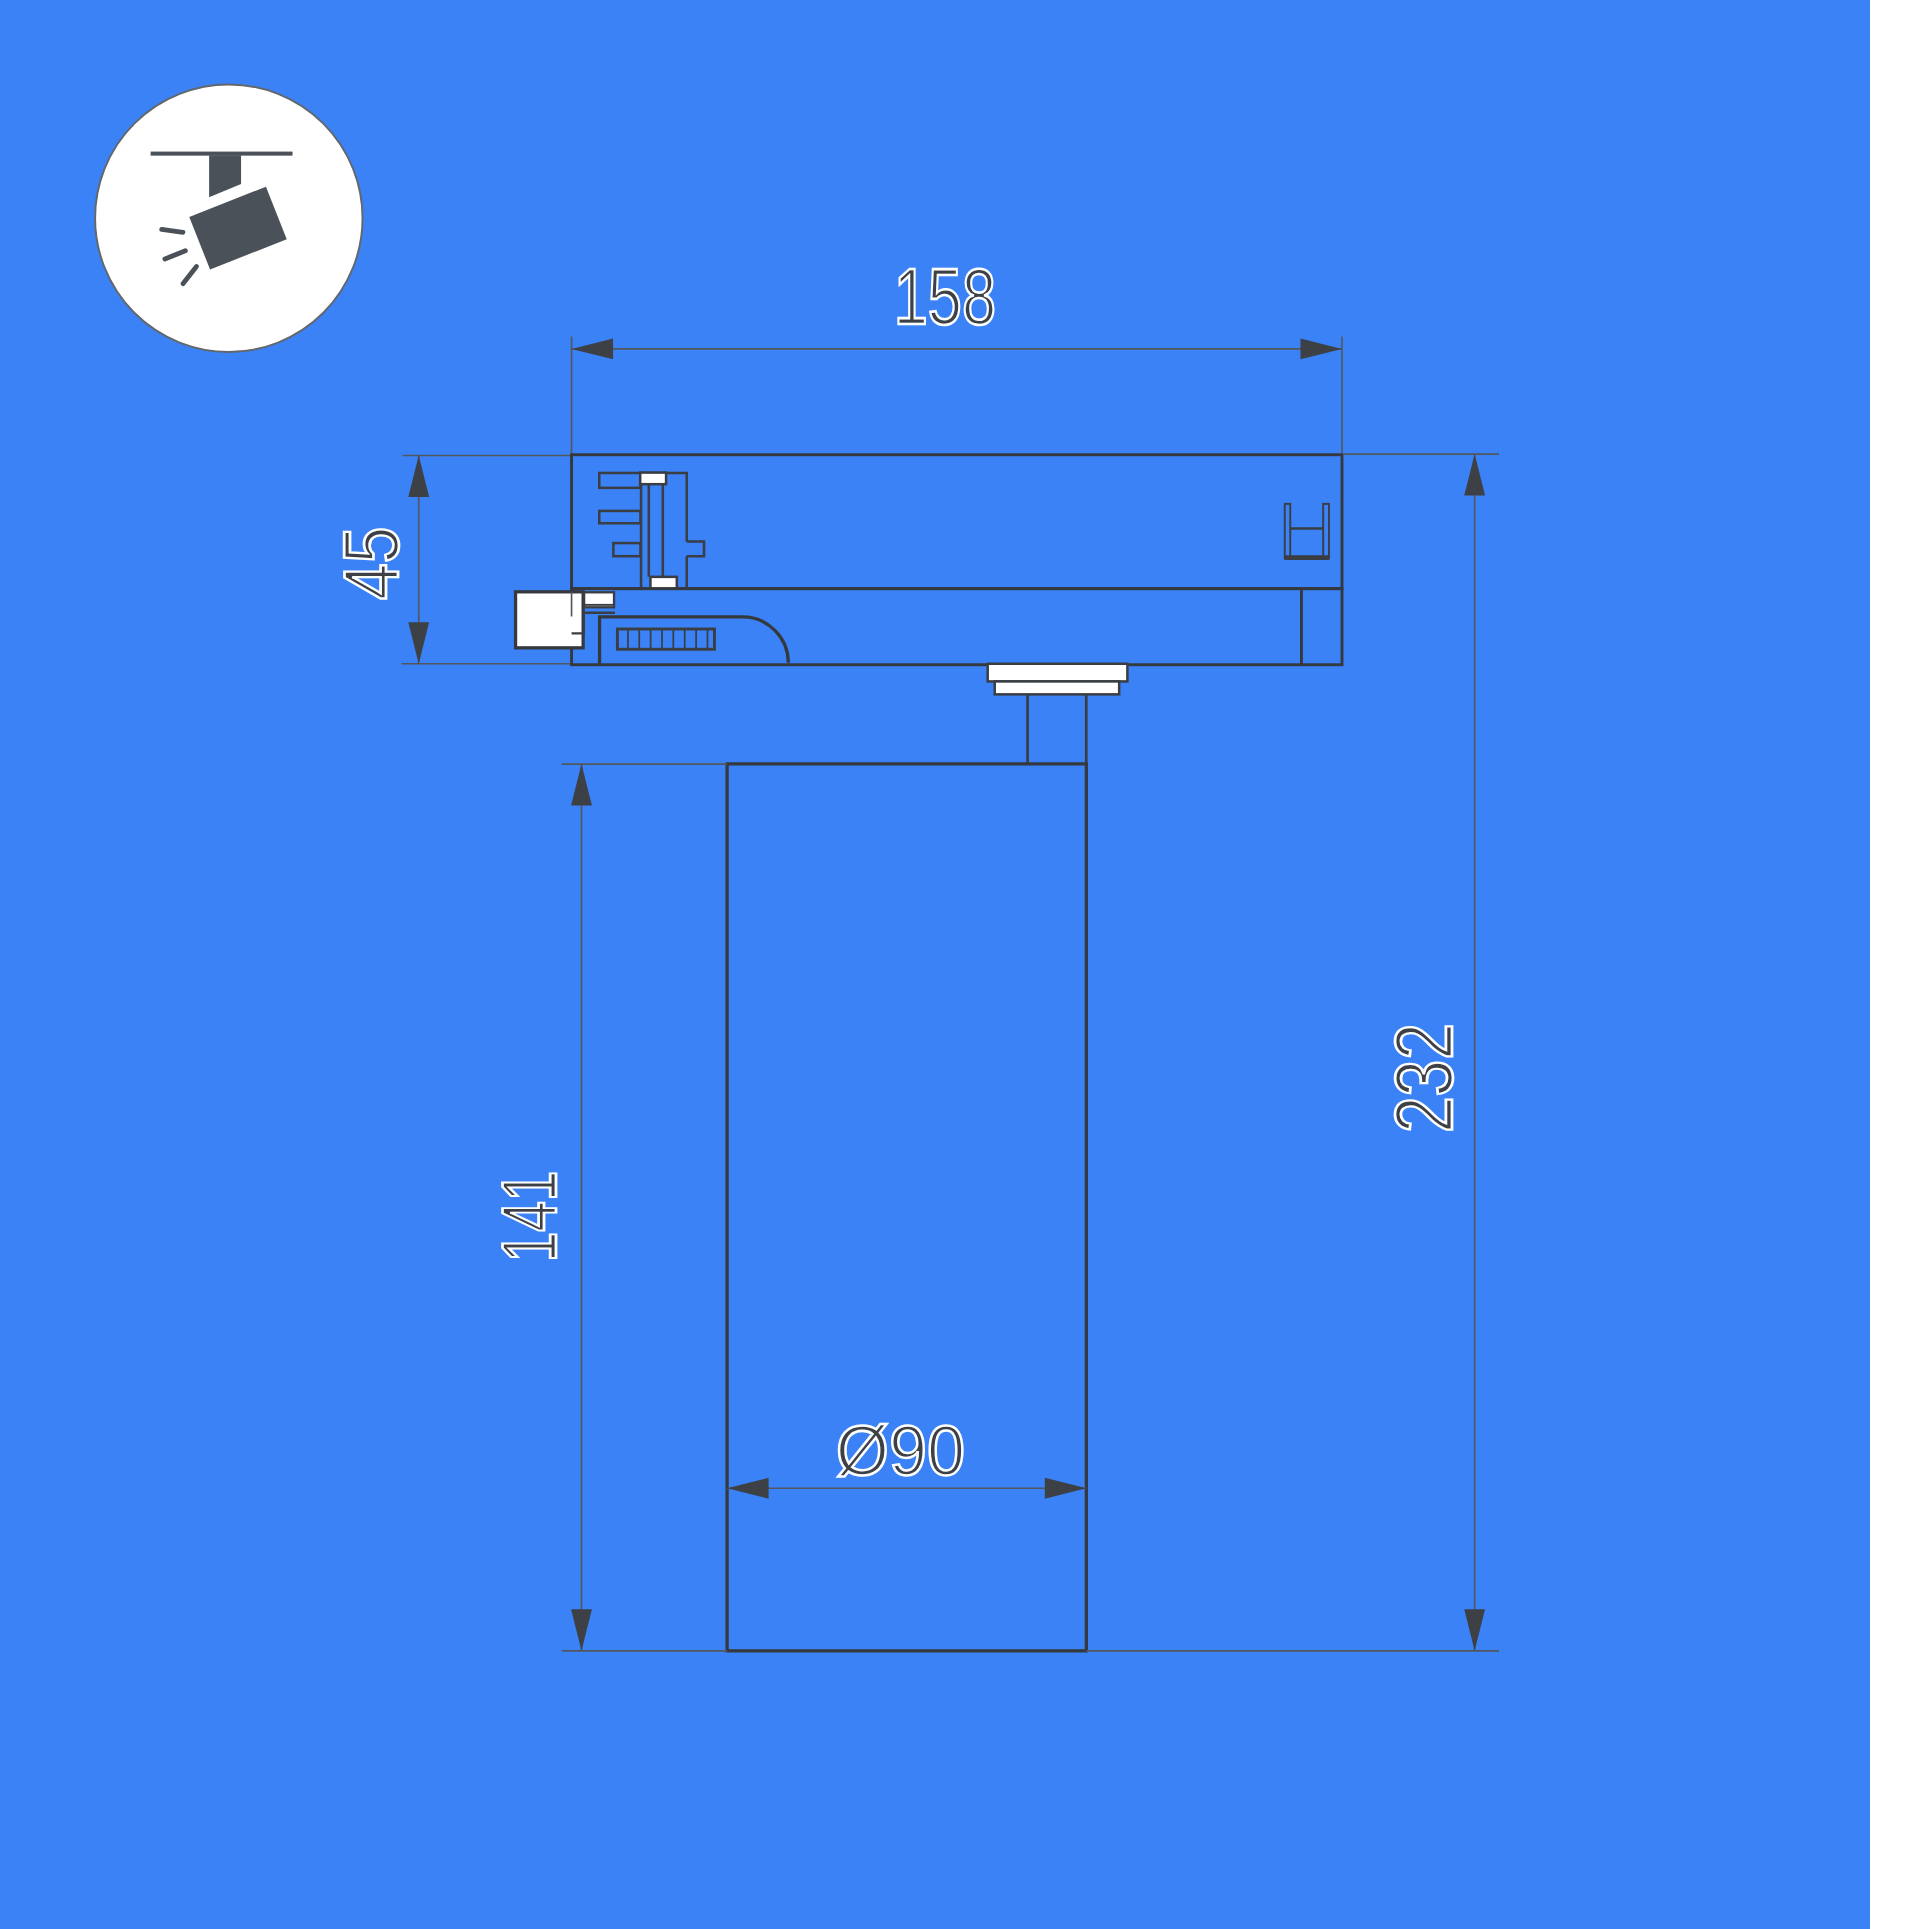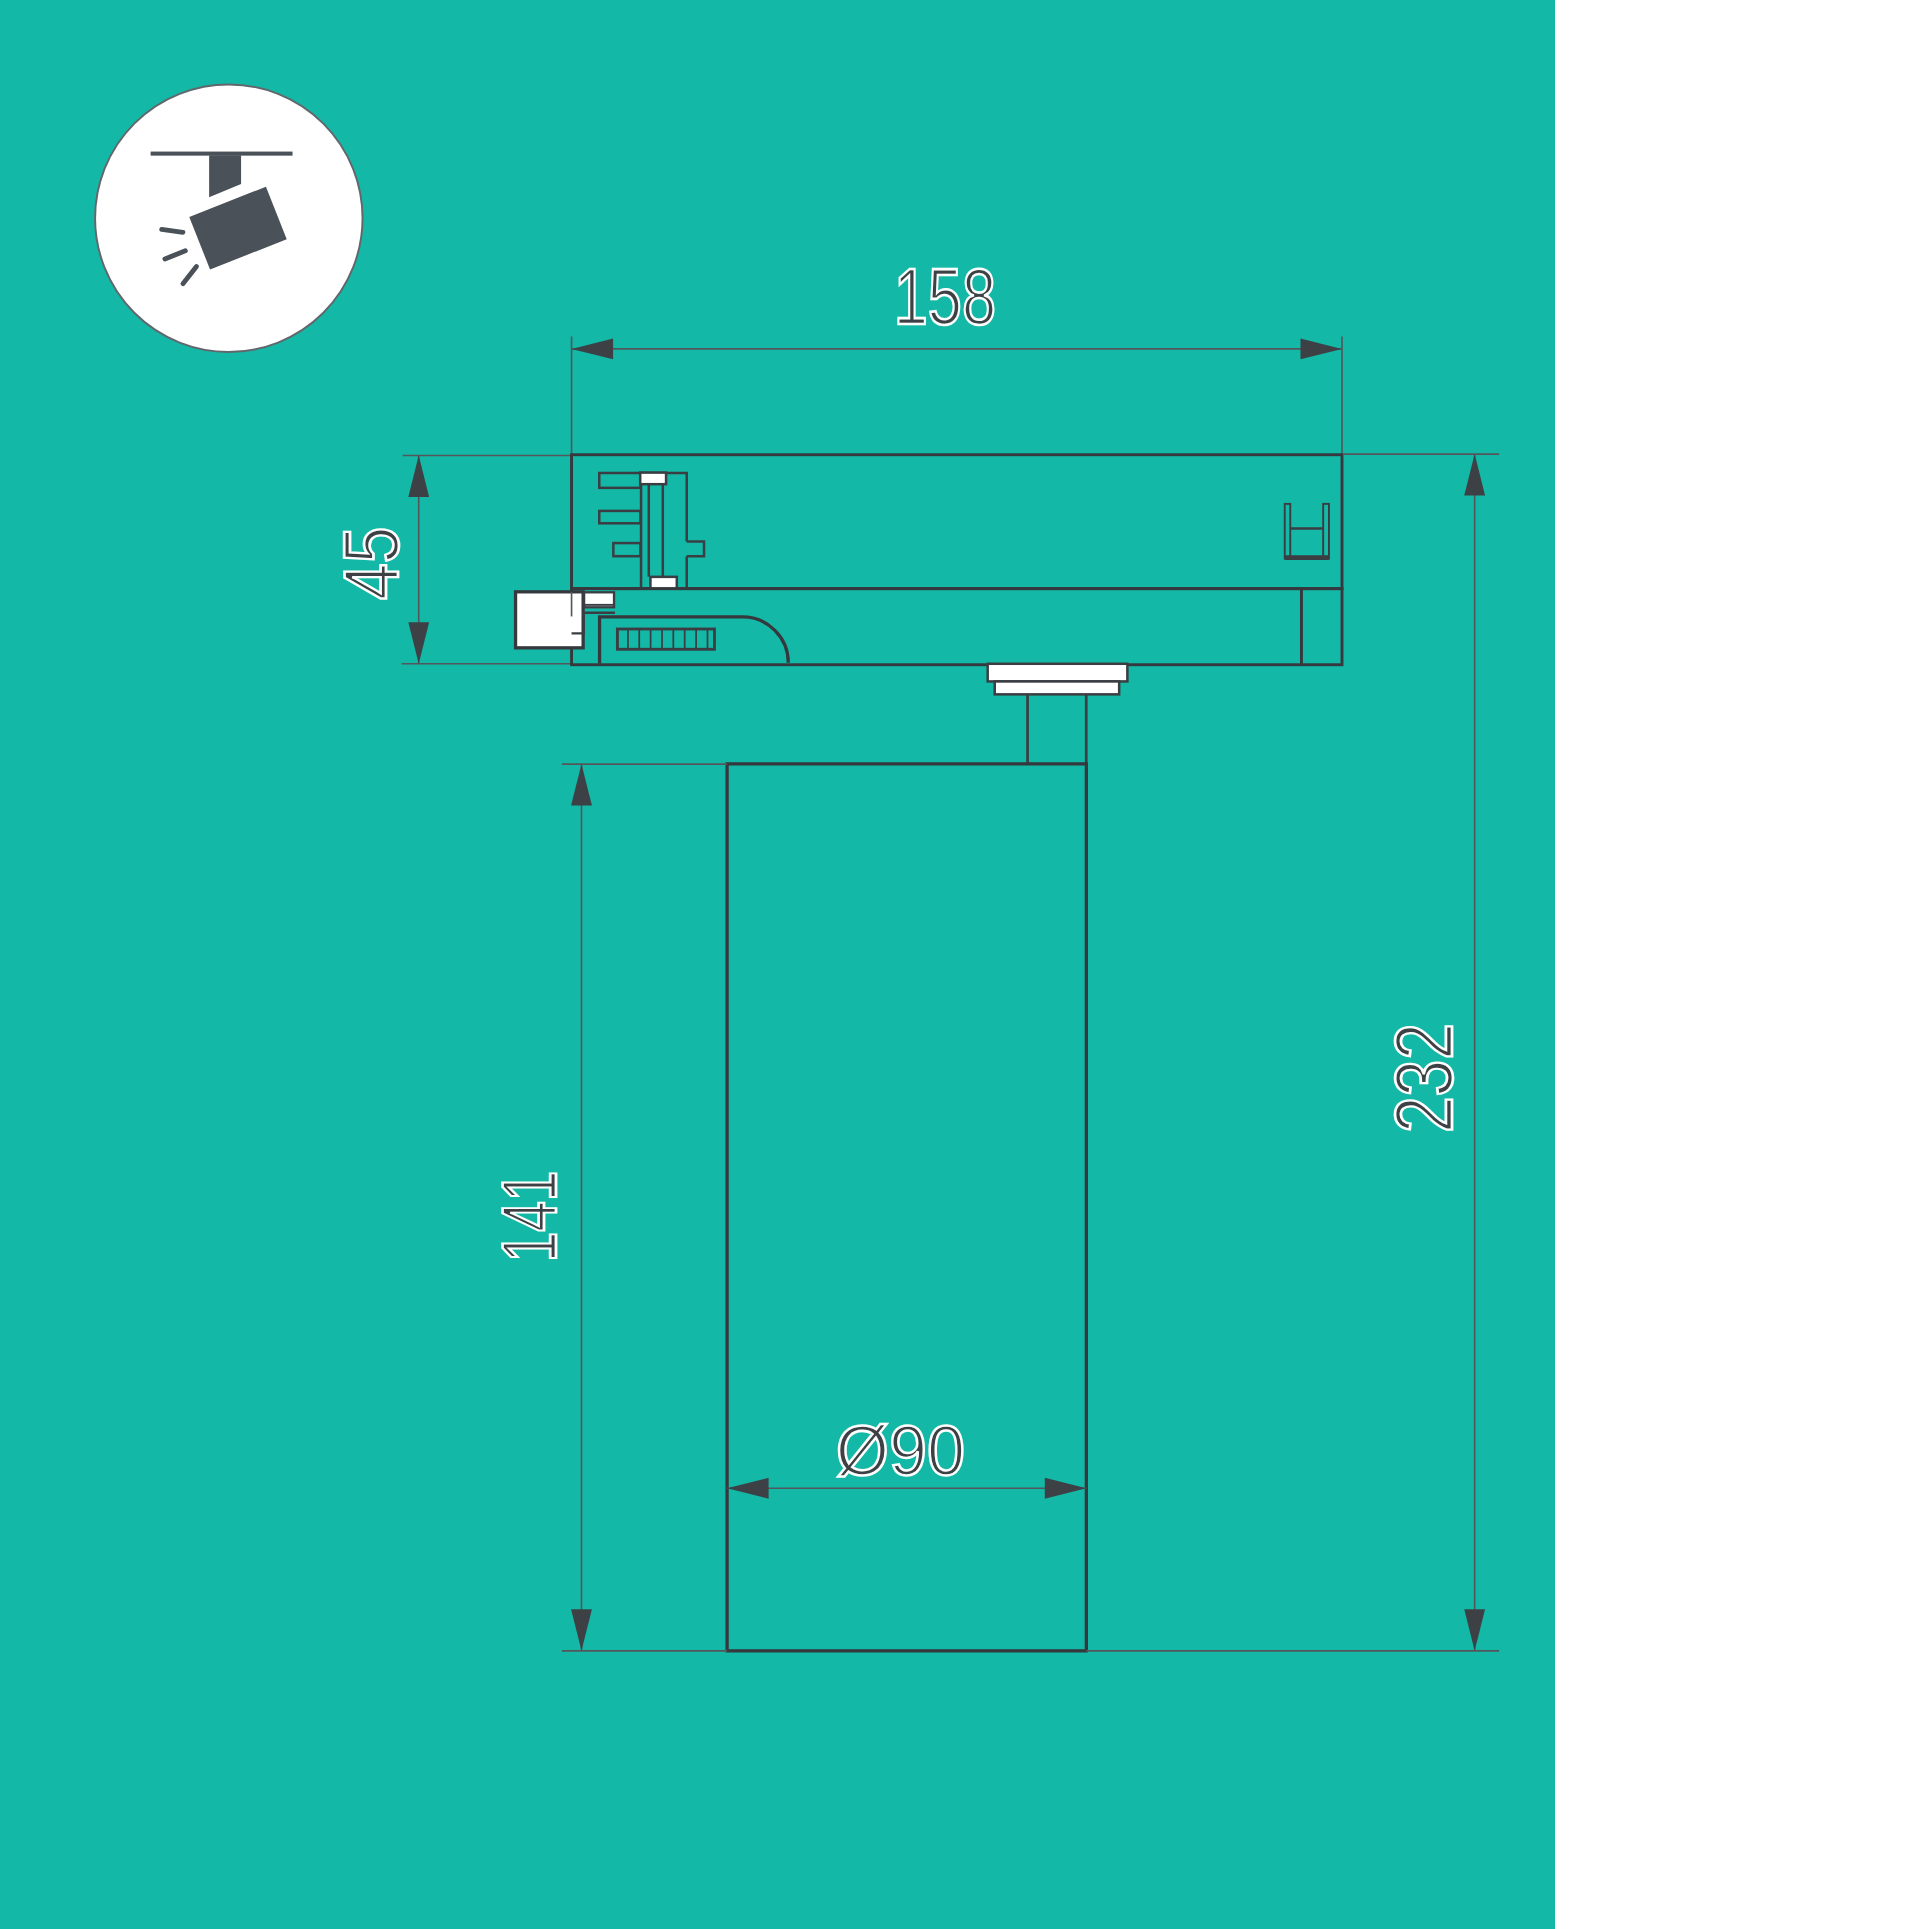--- a/index.html
+++ b/index.html
@@ -1,16 +1,16 @@
 <!DOCTYPE html>
 <html><head>
 <meta charset="utf-8">
 <style>
   html,body{margin:0;padding:0;background:#ffffff;}
-  .page{width:1555px;height:1929px;position:relative;background:#14b8a6;overflow:hidden;}
+  .page{width:1870px;height:1929px;position:relative;background:#3b82f6;overflow:hidden;}
   svg{position:absolute;left:0;top:0;}
   text{font-family:"Liberation Sans", sans-serif;fill:#3d4146;}
 </style>
 </head>
 <body>
 <div class="page">
 <svg width="1929" height="1929" viewBox="0 0 1998 1998" fill="none" stroke-linecap="butt">
 
   <g>
     <circle cx="237" cy="226" r="138.5" fill="#ffffff" stroke="#62676c" stroke-width="2"></circle>

